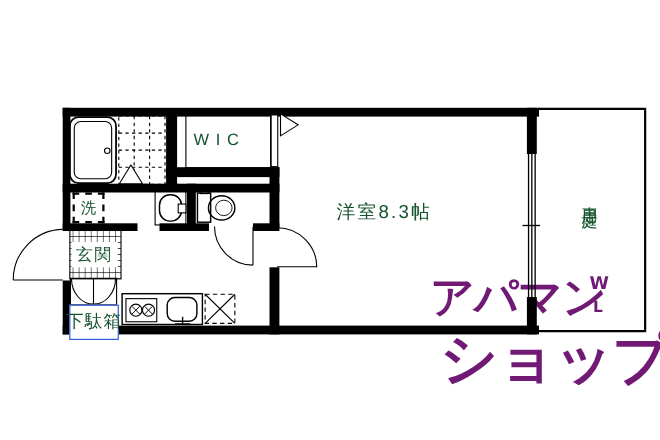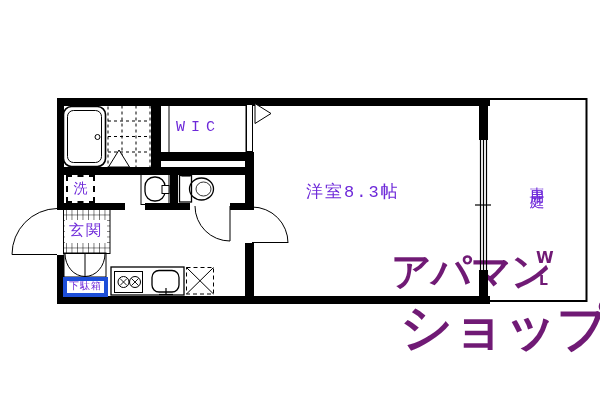--- a/index.html
+++ b/index.html
@@ -1,27 +1,27 @@
 <!DOCTYPE html>
 <html><head>
 <meta charset="utf-8">
 <style>
   html,body{margin:0;padding:0;background:#fff;}
   #plan{position:relative;width:600px;height:400px;background:#ffffff;overflow:hidden;
         font-family:"DejaVu Sans",sans-serif;}
   #plan svg{position:absolute;left:0;top:0;}
-  .label{position:absolute;color:#6d28d9;line-height:1;white-space:nowrap;
-         font-family:Liberation Mono, monospace;}
+  .label{position:absolute;color:#14532d;line-height:1;white-space:nowrap;
+         font-family:Liberation Sans, sans-serif;}
   .wic{left:176px;top:120px;font-size:15px;letter-spacing:6px;}
   .washer{left:66px;top:175px;width:29px;height:28px;border:2px dashed #000;
           display:flex;align-items:center;justify-content:center;font-size:14px;box-sizing:border-box;}
   .genkan{left:65px;top:220px;width:42px;height:23px;background:#fff;
           display:flex;align-items:center;justify-content:center;font-size:15px;letter-spacing:2px;text-align:right;}
-  .shoes{left:63px;top:277px;width:45px;height:20px;background:#fff;border:4px solid #1d4ed8;
-         display:flex;align-items:center;justify-content:center;font-size:10px;letter-spacing:1px;box-sizing:border-box;}
+  .shoes{left:63px;top:277px;width:45px;height:32px;background:#fff;border:1px solid #1d4ed8;
+         display:flex;align-items:center;justify-content:center;font-size:16px;letter-spacing:1px;box-sizing:border-box;}
   .kitchen{left:134px;top:229px;font-size:18px;letter-spacing:4px;}
   .mainroom{left:306px;top:184px;font-size:17px;letter-spacing:2px;}
   .garden{left:528px;top:175px;font-size:15px;letter-spacing:3px;
           writing-mode:vertical-rl;text-orientation:upright;}
   .wm{position:absolute;color:#701a75;font-weight:bold;line-height:1;white-space:nowrap;
       font-family:"DejaVu Sans",sans-serif;}
   .wm1{left:391px;top:251px;font-size:40px;letter-spacing:-1px;}
   .wm2{left:400px;top:301px;font-size:52px;letter-spacing:-1px;}
   .wmW{left:536px;top:250px;font-size:16px;}
   .wmL{left:539px;top:273px;font-size:14px;}

